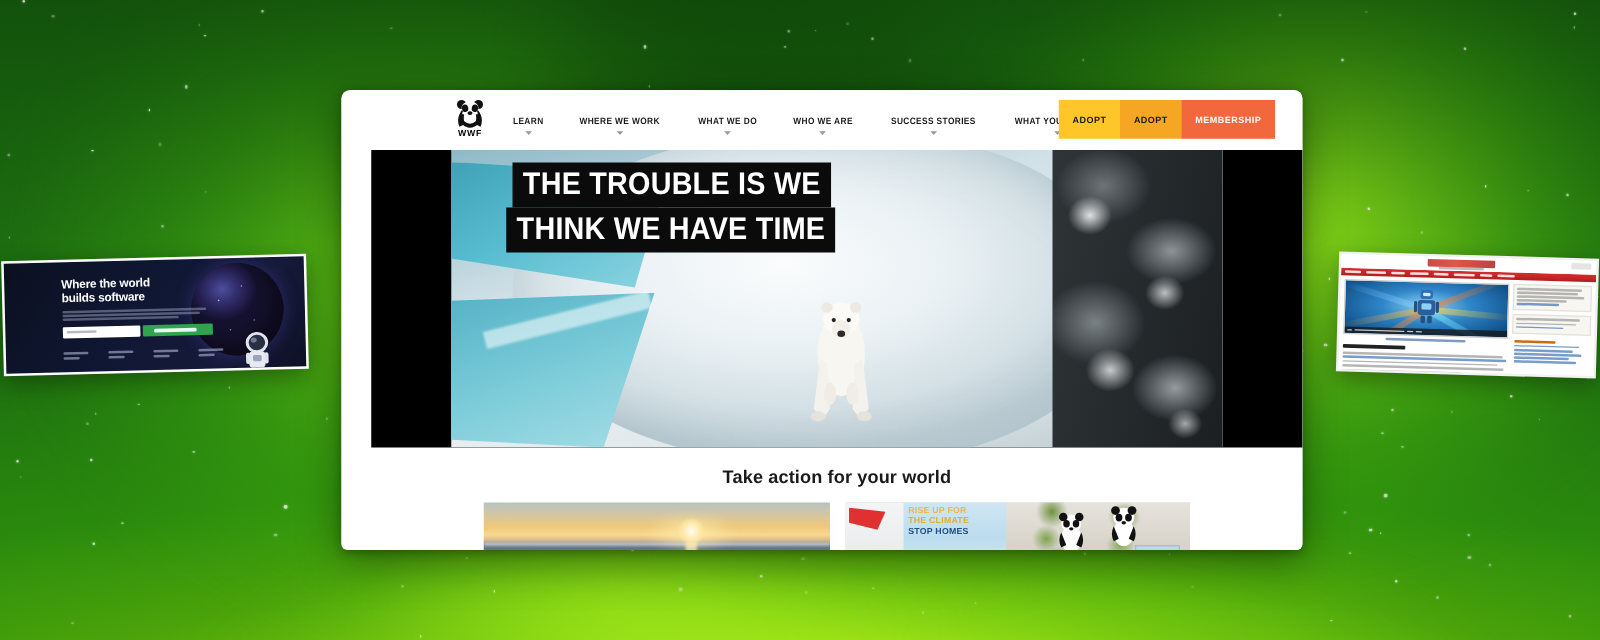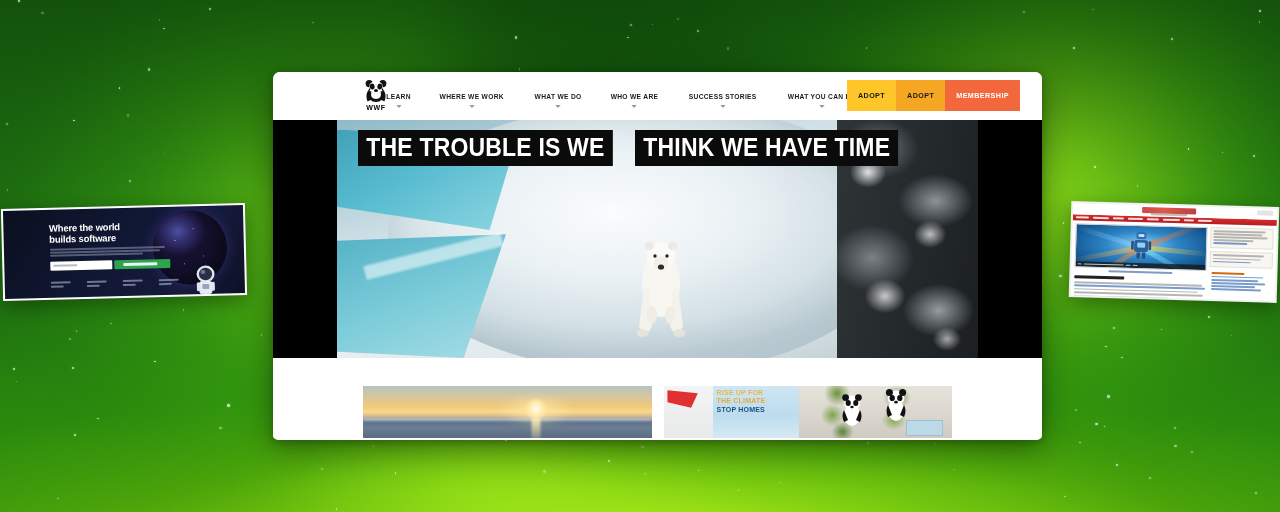--- a/index.html
+++ b/index.html
@@ -56,20 +56,21 @@
   
   .window {
     position:absolute; background:#fff; overflow:hidden;
     box-shadow:0 10px 34px rgba(0,0,0,.38), 0 2px 8px rgba(0,0,0,.25);
   }
 
   
   #wwf-window {
     left:273px; top:72px; width:769px; height:368px;
     border-radius:7px 7px 5px 5px;
+    padding-left:24px;
   }
   .site-header {
     height:48px; background:#fff; display:flex; align-items:center;
     padding:0 0 0 84px; position:relative;
   }
   .wwf-logo {
     position:absolute; left:362px; top:78px; width:28px; height:34px;
     display:flex; flex-direction:column; align-items:center; justify-content:flex-start;
   }
   .panda-svg { width:26px; height:25px; display:block; }
@@ -141,22 +142,22 @@
     position:absolute; inset:0;
     background:
       radial-gradient(18% 9% at 22% 22%, rgba(255,255,255,.85) 0%, rgba(255,255,255,0) 72%),
       radial-gradient(16% 8% at 66% 48%, rgba(255,255,255,.7) 0%, rgba(255,255,255,0) 72%),
       radial-gradient(20% 10% at 34% 74%, rgba(255,255,255,.75) 0%, rgba(255,255,255,0) 72%),
       radial-gradient(14% 7% at 78% 92%, rgba(255,255,255,.6) 0%, rgba(255,255,255,0) 72%);
   }
   .bear { position:absolute; left:50.5%; top:40%; width:70px; height:130px; transform:translateX(-50%); }
 
   .hero-headline {
-    position:absolute; left:85px; top:10px; z-index:5;
-    display:flex; flex-direction:row; align-items:flex-start;
+    position:absolute; left:108px; top:10px; z-index:5;
+    display:flex; flex-direction:column; align-items:center;
   }
   .hl-line {
     background:#0b0b0b; color:#fff; font-weight:bold;
     font-size:25px; line-height:31px; letter-spacing:.2px;
     padding:2px 9px 3px 9px; white-space:nowrap;
     font-family:"Liberation Sans Narrow","Liberation Sans", sans-serif;
     transform:scaleX(.92); transform-origin:left center;
   }
 
   
@@ -600,20 +601,21 @@
       </svg>
     </div>
 
     <div class="hero-headline">
       <div class="hl-line">THE TROUBLE IS WE</div>
       <div class="hl-line">THINK WE HAVE TIME</div>
     </div>
   </div>
 
   <div class="take-action">
+    <div class="section-title">Take action for your world</div>
     <div class="cards">
 
       <div class="card card-sunset">
         <div class="sun-glow"></div>
         <div class="sea-line"></div>
         <div class="sun"></div>
         <div class="sun-reflect"></div>
       </div>
 
       <div class="card card-protest">

